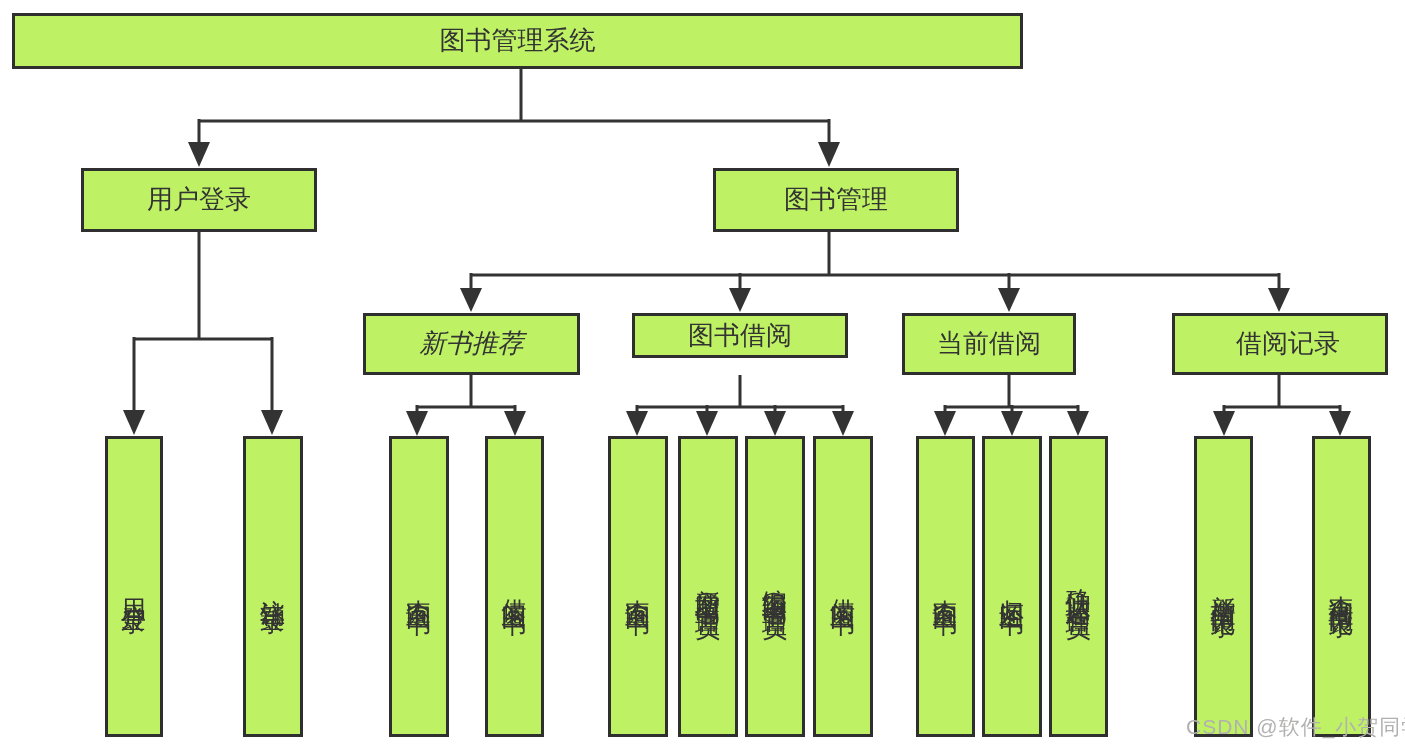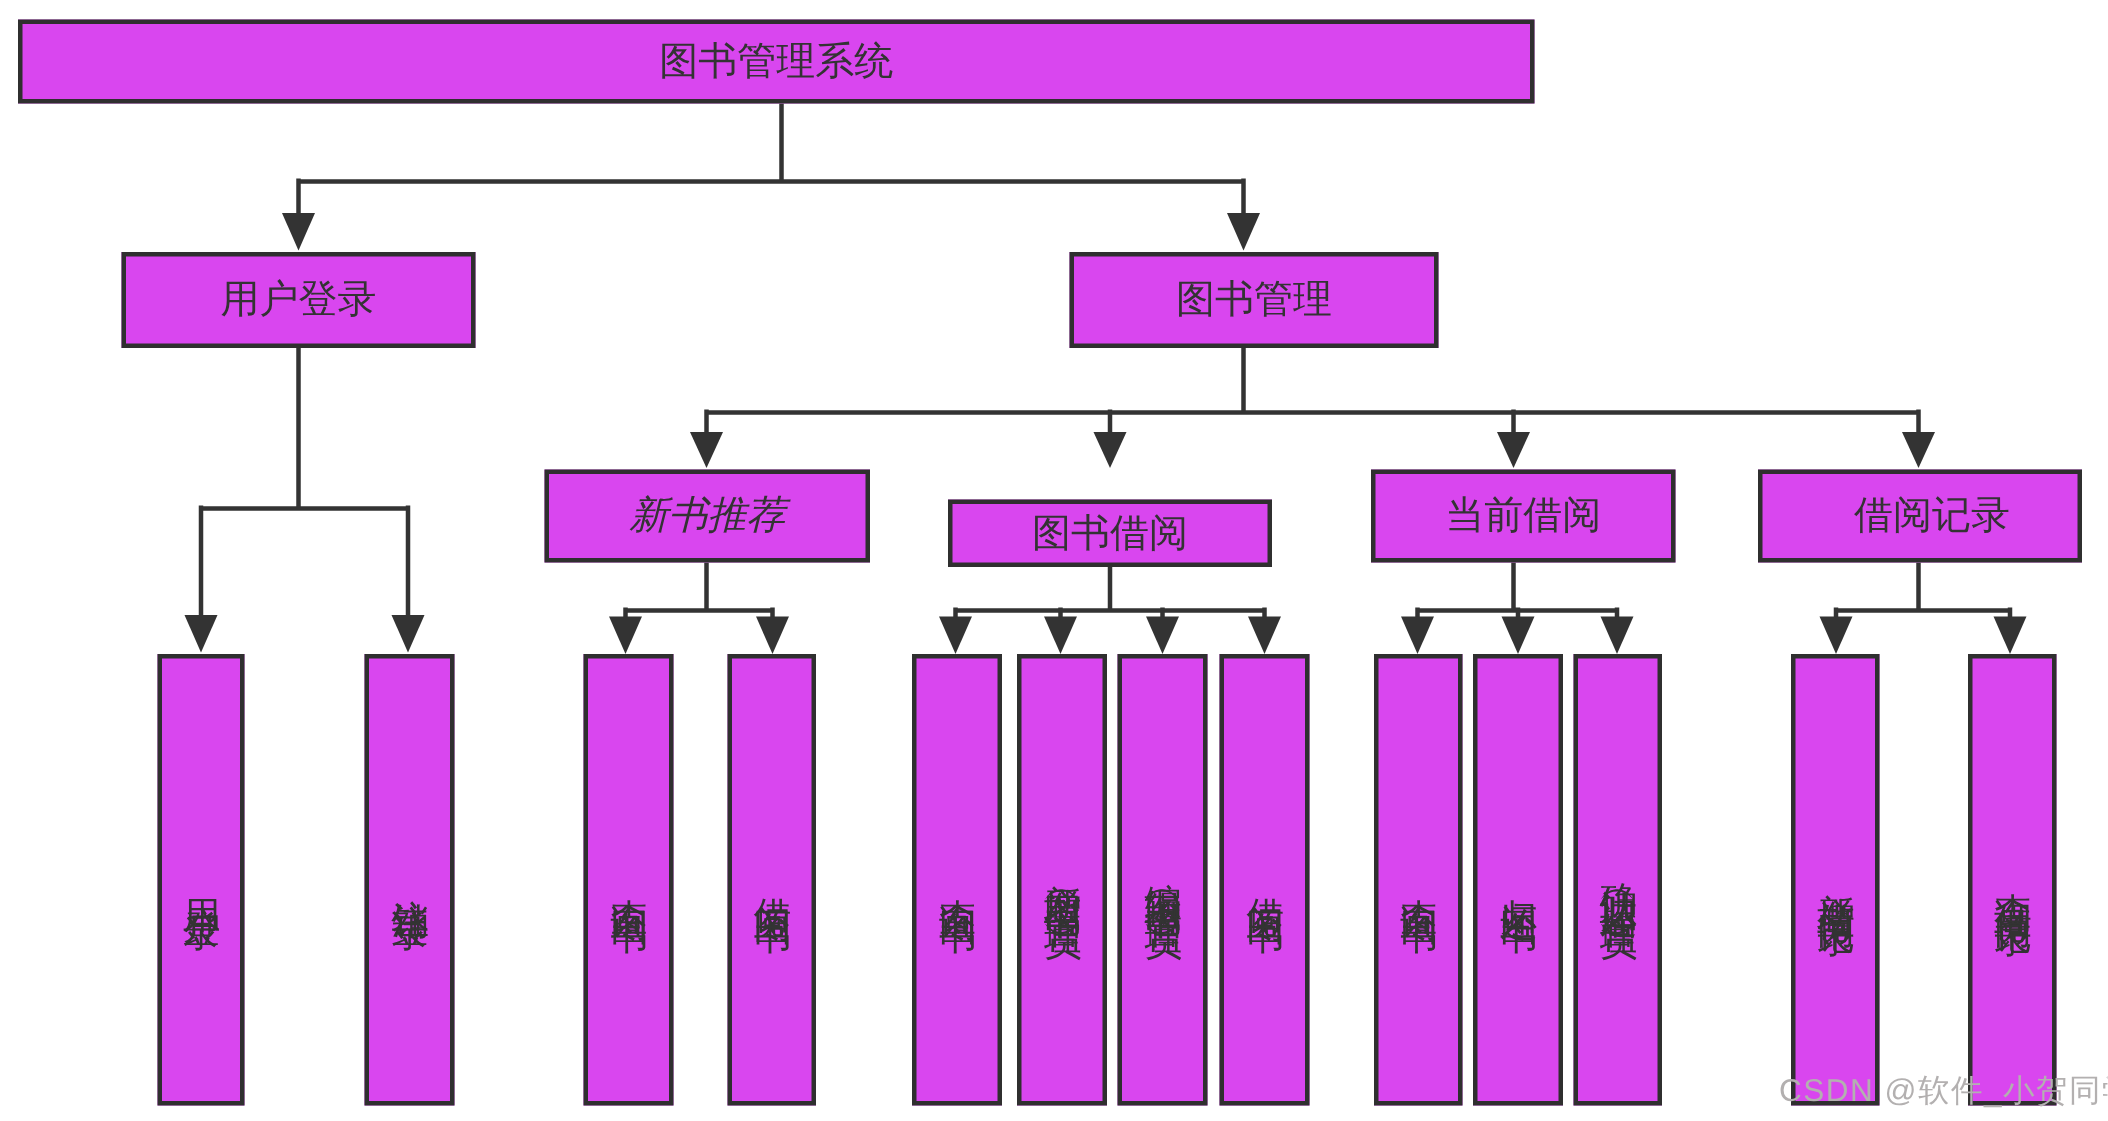--- a/index.html
+++ b/index.html
@@ -33,21 +33,21 @@
     fill: none;
   }
   .connectors polygon {
     fill: var(--line);
     stroke: none;
   }
   .node {
     position: absolute;
     box-sizing: border-box;
     border: 3px solid var(--border);
-    background: #d946ef;
+    background: #bef264;
     display: flex;
     align-items: center;
     justify-content: center;
     font-size: 26px;
     line-height: 1.2;
     color: var(--text);
     z-index: 2;
     white-space: nowrap;
   }
   .node.v {
@@ -107,22 +107,22 @@
     <polygon points="1213,411 1235,411 1224,436"></polygon>
     <polygon points="1329,411 1351,411 1340,436"></polygon>
   </svg>
 
   <div class="node" style="left:12px; top:13px; width:1011px; height:56px;">图书管理系统</div>
 
   <div class="node" style="left:81px; top:168px; width:236px; height:64px;">用户登录</div>
   <div class="node" style="left:713px; top:168px; width:246px; height:64px;">图书管理</div>
 
   <div class="node" style="left:363px; top:313px; width:217px; height:62px;font-style:italic;">新书推荐</div>
-  <div class="node" style="left:632px; top:313px; width:216px; height:45px;margin-top:20px;">图书借阅</div>
-  <div class="node" style="left:902px; top:313px; width:203px; height:62px;margin-left:12px;">当前借阅</div>
+  <div class="node" style="left:632px; top:313px; width:216px; height:45px;">图书借阅</div>
+  <div class="node" style="left:902px; top:313px; width:174px; height:62px;">当前借阅</div>
   <div class="node" style="left:1172px; top:313px; width:216px; height:62px;padding-left:16px;">借阅记录</div>
 
   <div class="node v" style="left:105px; top:436px; width:58px; height:301px;">用户登录</div>
   <div class="node v" style="left:243px; top:436px; width:60px; height:301px;">注销登录</div>
 
   <div class="node v" style="left:389px; top:436px; width:60px; height:301px;">查询图书</div>
   <div class="node v" style="left:485px; top:436px; width:59px; height:301px;">借阅图书</div>
 
   <div class="node v" style="left:608px; top:436px; width:60px; height:301px;">查询图书</div>
   <div class="node v" style="left:678px; top:436px; width:60px; height:301px;">新增图书（管理员）</div>

